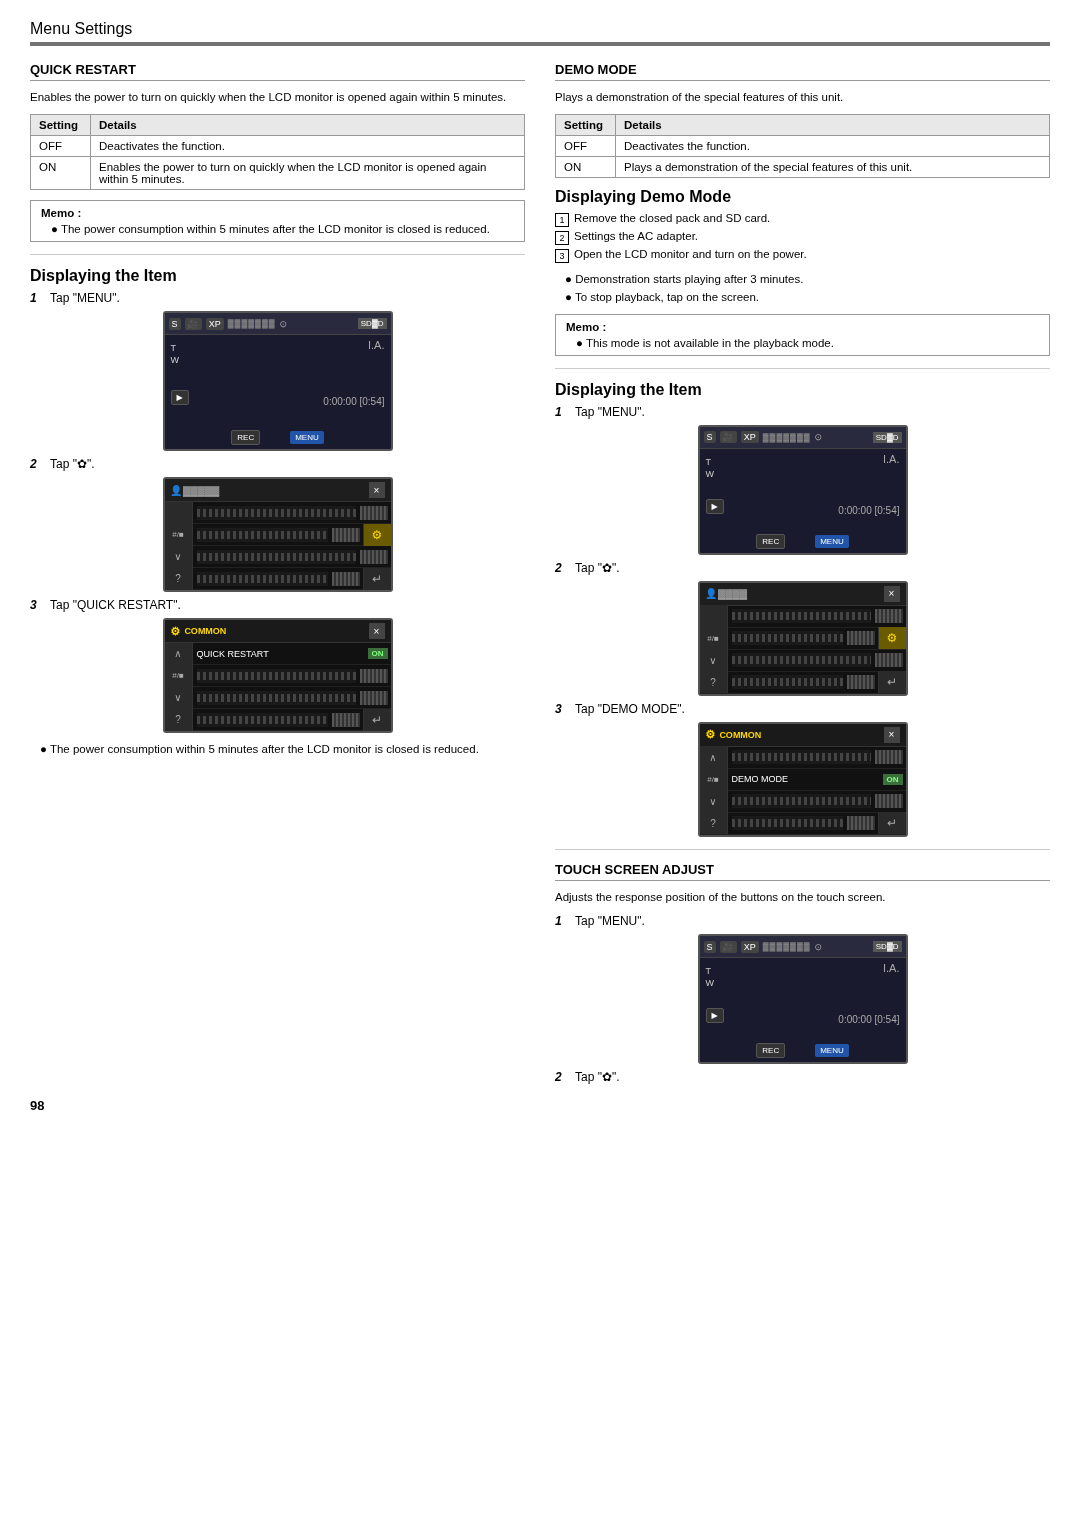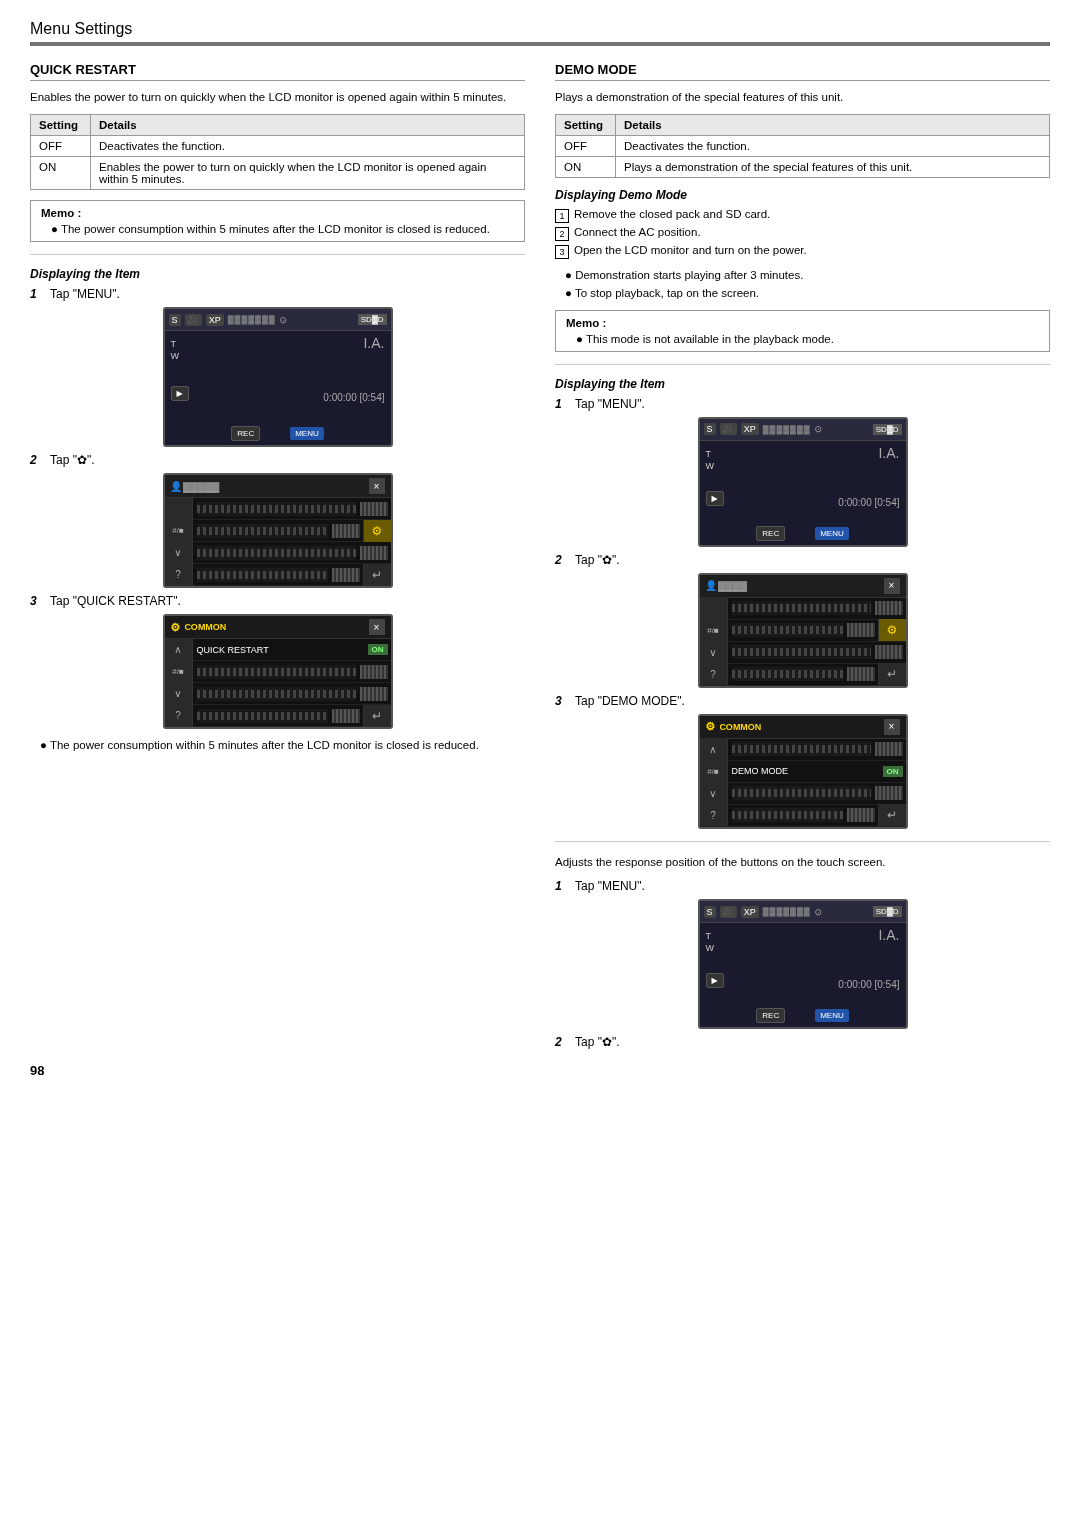--- a/index.html
+++ b/index.html
@@ -73,24 +73,23 @@
     }
     .memo-box ul {
       list-style: none;
       padding-left: 10px;
     }
     .memo-box ul li::before {
       content: "● ";
     }
     .sub-section-title {
       font-weight: bold;
-      font-size: 12px;
+      font-size: 16px;
       margin-bottom: 6px;
       margin-top: 10px;
-      font-style: italic;
     }
     .step-num {
       font-style: italic;
       font-weight: bold;
       margin-right: 6px;
       min-width: 14px;
     }
     .step-num-small {
       display: inline-flex;
       align-items: center;
@@ -201,21 +200,21 @@
     }
     .lcd-btn-blue {
       background: #2255aa;
       color: #fff;
       font-size: 8px;
       padding: 2px 5px;
       border-radius: 2px;
     }
     .lcd-ia {
       color: #aaa;
-      font-size: 14px;
+      font-size: 11px;
       position: absolute;
       right: 6px;
       top: 26px;
     }
     
     .menu-screen {
       background: #111;
       border: 2px solid #555;
       border-radius: 3px;
       width: 230px;
@@ -564,21 +563,21 @@
       </table>
 
       <div class="sub-section-title">Displaying Demo Mode</div>
       <ol style="list-style:none;padding-left:0;margin-bottom:8px;">
         <li style="display:flex;align-items:flex-start;margin-bottom:3px;font-size:11.5px;">
           <span class="step-num-small">1</span>
           <span>Remove the closed pack and SD card.</span>
         </li>
         <li style="display:flex;align-items:flex-start;margin-bottom:3px;font-size:11.5px;">
           <span class="step-num-small">2</span>
-          <span>Connect the AC position.</span>
+          <span>Settings the AC adapter.</span>
         </li>
         <li style="display:flex;align-items:flex-start;margin-bottom:3px;font-size:11.5px;">
           <span class="step-num-small">3</span>
           <span>Open the LCD monitor and turn on the power.</span>
         </li>
       </ol>
       <ul class="bullet-list">
         <li>Demonstration starts playing after 3 minutes.</li>
         <li>To stop playback, tap on the screen.</li>
       </ul>
@@ -720,20 +719,21 @@
               <div class="menu-item-thumb-dots"></div>
             </div>
           <div class="menu-side-btn menu-side-btn-back">↵</div>
         </div>
       </div>
     </div>
 
     <hr class="hr-divider">
 
     <div>
+      <div class="section-title">TOUCH SCREEN ADJUST</div>
       <p class="body-text">Adjusts the response position of the buttons on the touch screen.</p>
 
       <div style="display:flex;align-items:flex-start;margin-bottom:4px;">
         <span class="step-num">1</span>
         <span>Tap "MENU".</span>
       </div>
 
       <div class="lcd-screen-sm">
         <div class="lcd-top-bar">
           <span class="lcd-icon">S</span>

